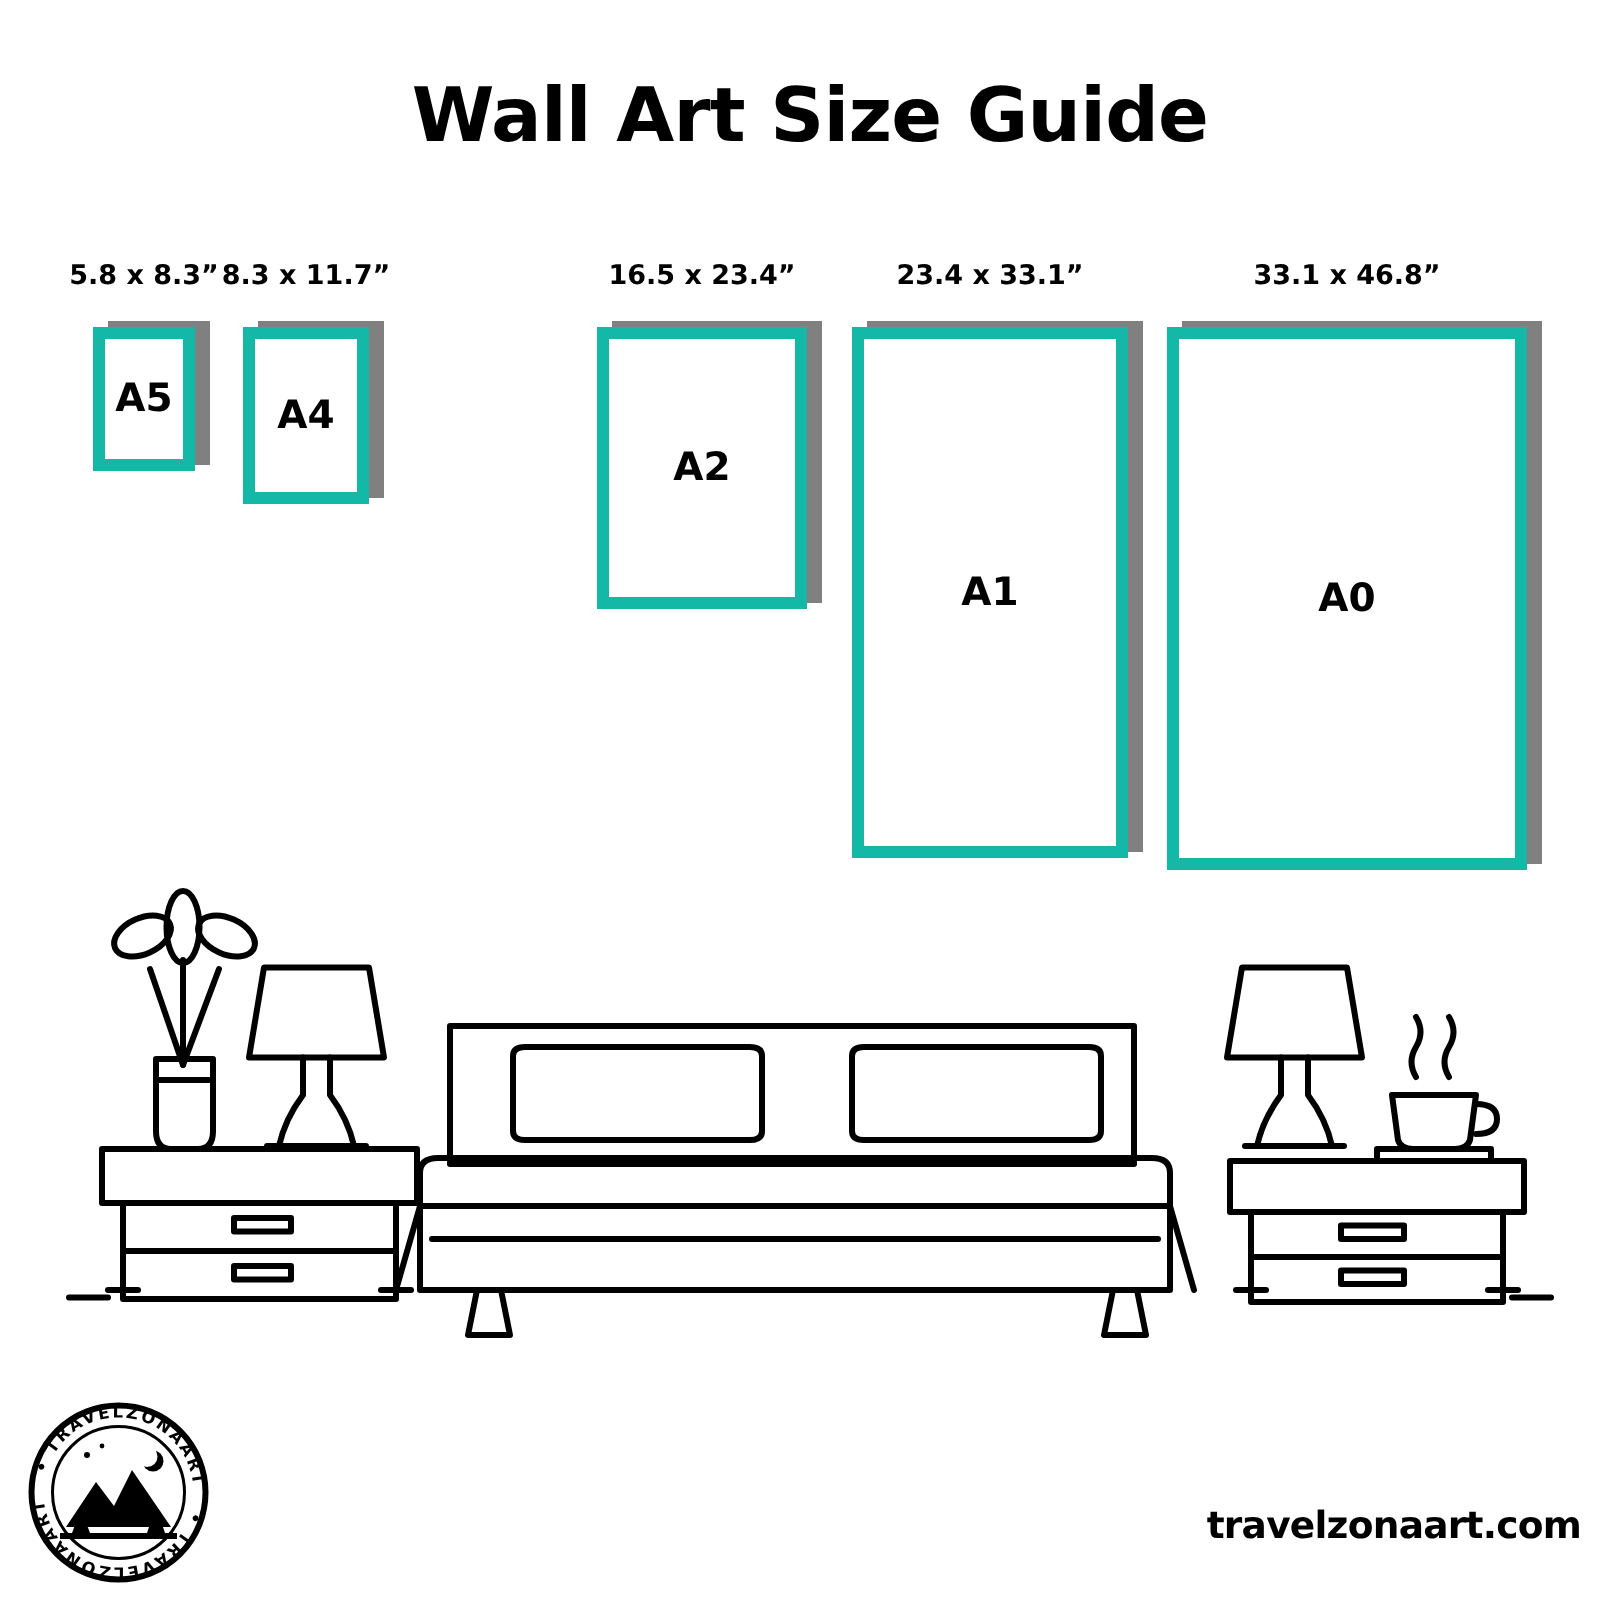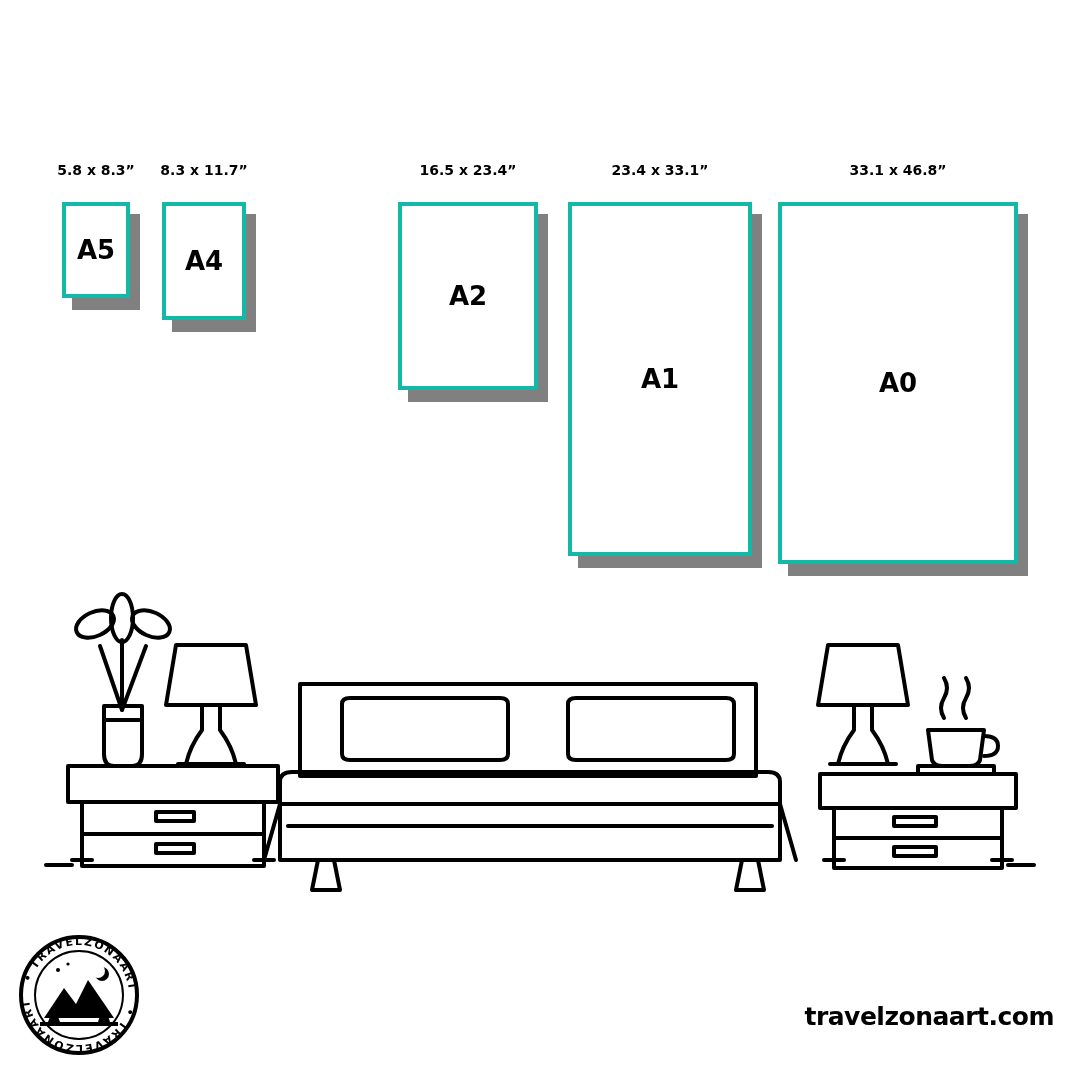--- a/index.html
+++ b/index.html
@@ -50,43 +50,43 @@
     position: absolute;
     background: #808080;
     left: 10px;
     top: 12px;
     width: 100%;
     height: 100%;
   }
   .frame-box {
     position: absolute;
     left: 0;
-    top: 0;
+    top: 16px;
     width: 100%;
     height: 100%;
     background: #ffffff;
-    border: 4px solid #14b8a6;
+    border: 8px solid #14b8a6;
     box-sizing: border-box;
     display: flex;
     align-items: center;
     justify-content: center;
   }
   .frame-label {
     font-size: 26px;
     font-weight: 700;
     color: #000000;
   }
   .frame-dims {
     position: absolute;
     bottom: 100%;
     left: 50%;
     transform: translateX(-50%);
-    margin-bottom: 24px;
+    margin-bottom: 8px;
     white-space: nowrap;
-    font-size: 14px;
+    font-size: 18px;
     font-weight: 700;
     color: #000000;
   }
 
   
   .room {
     position: absolute;
     left: 0;
     top: 560px;
     width: 1080px;
@@ -109,20 +109,21 @@
     font-weight: 700;
     color: #000000;
     letter-spacing: -0.5px;
   }
 </style>
 </head>
 <body>
 
 <div class="canvas">
 
+  <div class="title">Wall Art Size Guide</div>
 
   <div class="frames-layer">
 
     <div class="frame-group" id="fg0" style="left: 62px; top: 202px; width: 68px; height: 96px;">
       <div class="frame-dims">5.8 x 8.3”</div>
       <div class="frame-shadow"></div>
       <div class="frame-box">
         <span class="frame-label">A5</span>
       </div>
     </div>

